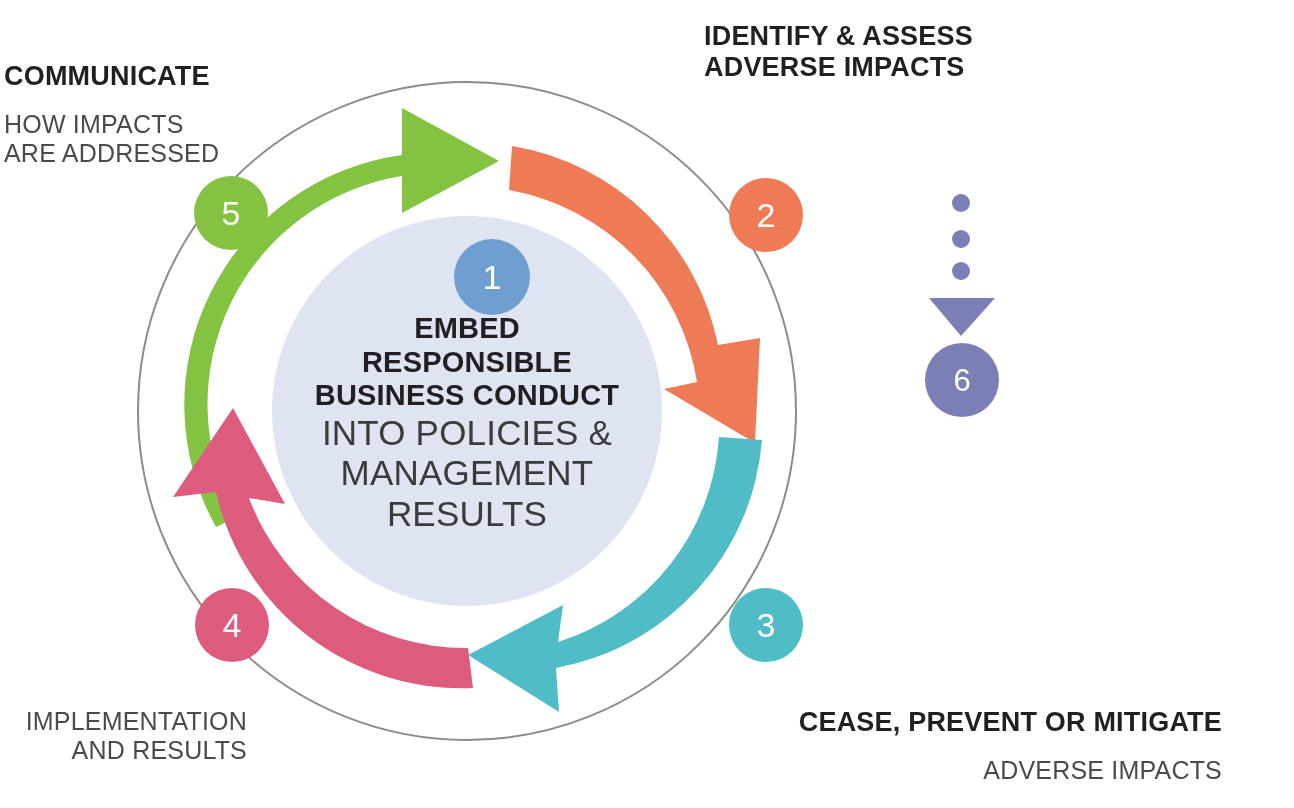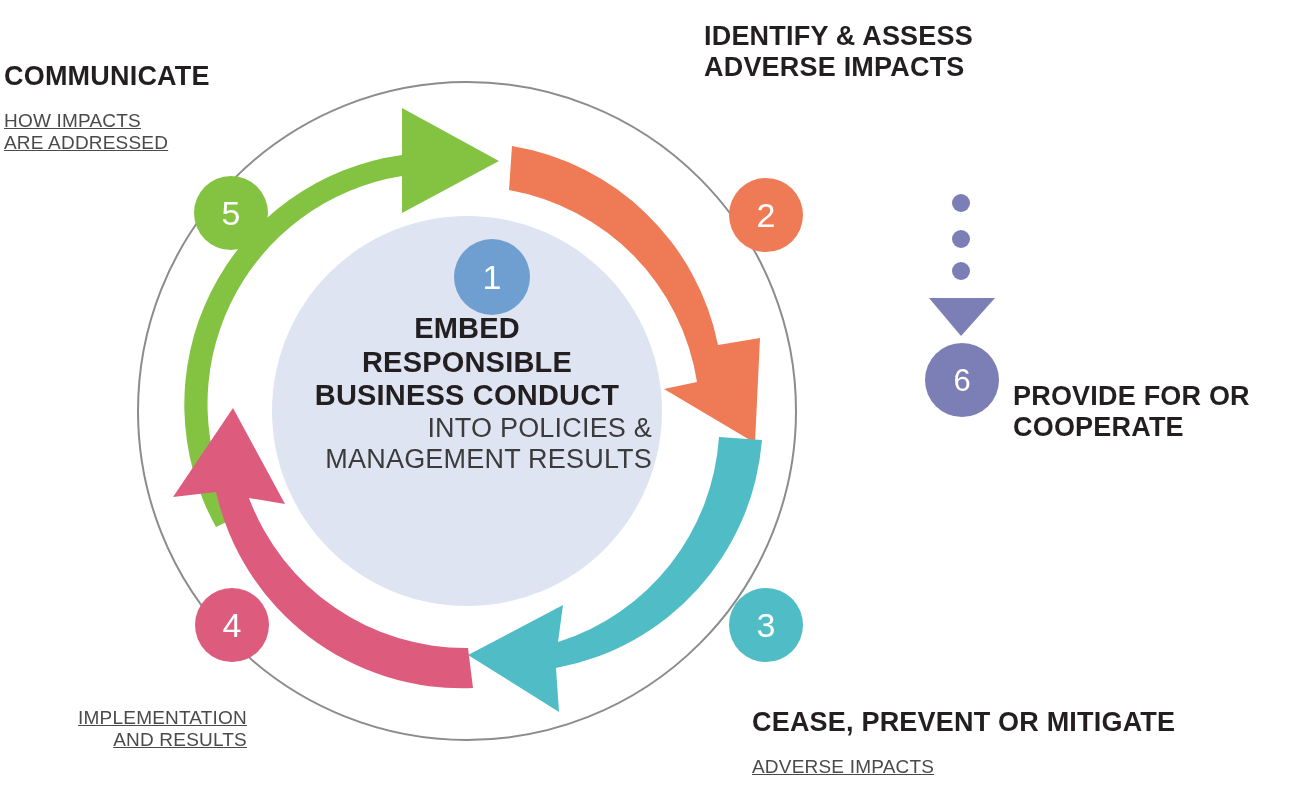--- a/index.html
+++ b/index.html
@@ -39,44 +39,43 @@
   }
   .title {
     font-weight: bold;
     font-size: 27px;
     letter-spacing: 0.2px;
     color: #231f20;
     display: block;
   }
   .subtitle {
     font-weight: normal;
-    font-size: 19px;
+    font-size: 25px;
     letter-spacing: 0.2px;
     color: #4a4a4a;
     display: block;
-    text-decoration: underline;
   }
 
   #block-communicate {
     left: 4px;
     top: 42px;
     width: 248px;
     text-align: left;
   }
   #block-identify {
     left: 704px;
     top: 2px;
     width: 470px;
     text-align: left;
   }
   #block-cease {
     left: 752px;
     top: 688px;
     width: 470px;
-    text-align: left;
+    text-align: right;
   }
   #block-track {
     left: 0px;
     top: 688px;
     width: 247px;
     text-align: right;
   }
   #block-provide {
     left: 1013px;
     top: 362px;
@@ -96,25 +95,24 @@
     display: block;
     font-weight: bold;
     font-size: 29px;
     line-height: 1.16;
     color: #231f20;
     letter-spacing: 0.2px;
   }
   #center-text .c-light {
     display: block;
     font-weight: normal;
-    font-size: 27px;
+    font-size: 35px;
     line-height: 1.16;
     color: #3b3b3b;
     letter-spacing: 0.2px;
-    text-align: right;
   }
 
   .badge-num {
     font-weight: normal;
     font-size: 34px;
     fill: #ffffff;
   }
   .badge-num-6 {
     font-weight: normal;
     font-size: 31px;
@@ -229,22 +227,20 @@
     <span class="title">CEASE, PREVENT OR MITIGATE</span>
     <span class="subtitle">ADVERSE IMPACTS</span>
   </div>
 
   <div class="txtblock" id="block-track">
     <span class="subtitle">IMPLEMENTATION
 AND RESULTS</span>
   </div>
 
   <div class="txtblock" id="block-provide">
-    <span class="title">PROVIDE FOR OR
-COOPERATE</span>
   </div>
 
   <div id="center-text">
     <span class="c-strong">EMBED</span>
     <span class="c-strong">RESPONSIBLE</span>
     <span class="c-strong">BUSINESS CONDUCT</span>
     <span class="c-light">INTO POLICIES &amp;</span>
     <span class="c-light">MANAGEMENT RESULTS</span>
   </div>
 

